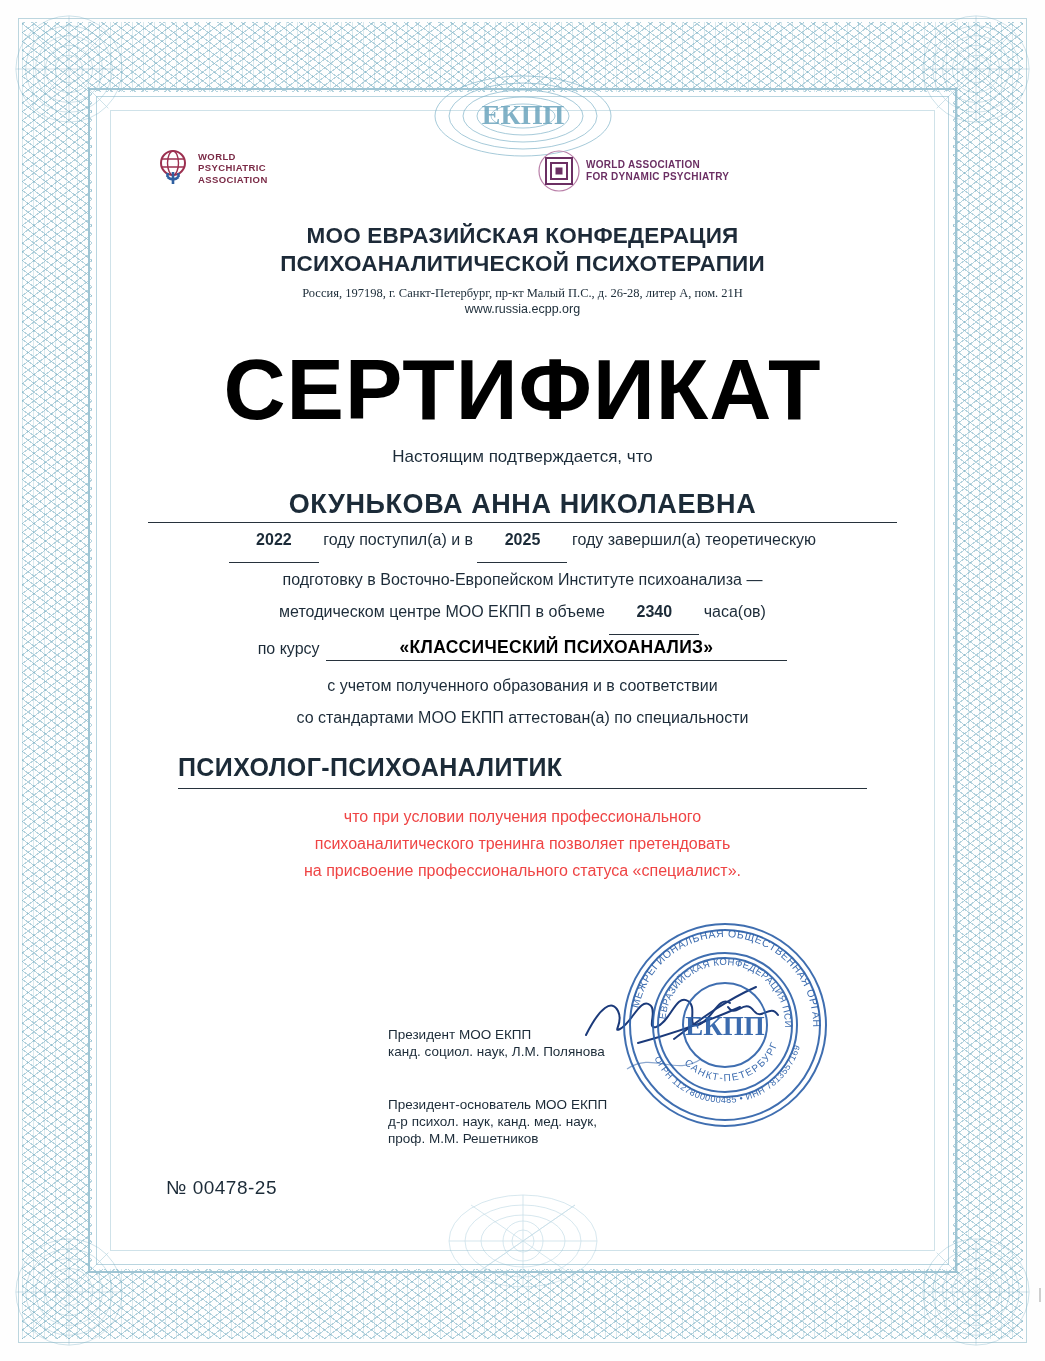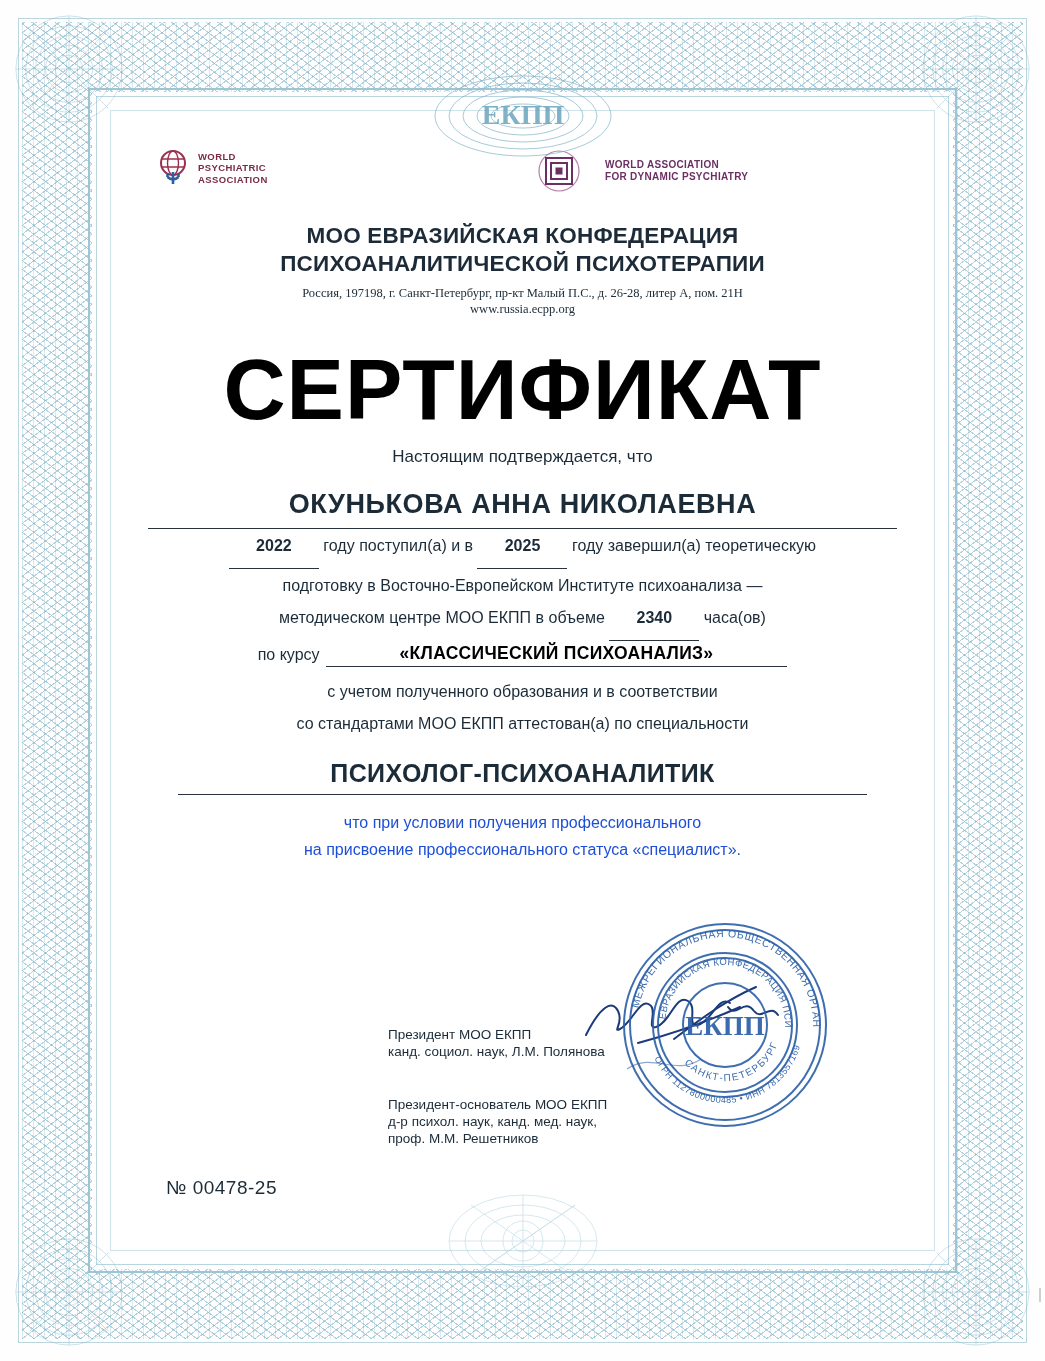--- a/index.html
+++ b/index.html
@@ -105,21 +105,21 @@
     display: flex;
     align-items: center;
     gap: 8px;
   }
   .logo-wadp {
     position: absolute;
     left: 420px;
     top: 10px;
     display: flex;
     align-items: center;
-    gap: 25px;
+    gap: 6px;
   }
   .logo-text {
     font-size: 9.5px;
     font-weight: bold;
     color: #7a2a46;
     letter-spacing: .4px;
     line-height: 11.5px;
     text-transform: uppercase;
   }
   .logo-text-purple {
@@ -143,21 +143,21 @@
     line-height: 28px;
   }
   .org-addr {
     font-family: "Liberation Serif", serif;
     font-size: 12.5px;
     color: #20303c;
     margin-top: 7px;
     line-height: 16px;
   }
   .org-site {
-    font-family: Liberation Serif, serif;
+    font-family: Liberation Sans, sans-serif;
     font-size: 12.5px;
     color: #20303c;
     line-height: 16px;
   }
 
   .title {
     text-align: center;
     font-size: 86px;
     font-weight: bold;
     color: #000000;
@@ -174,21 +174,21 @@
     margin-top: 10px;
   }
 
   .recipient {
     text-align: center;
     font-size: 27px;
     font-weight: bold;
     color: #1c2b38;
     letter-spacing: .6px;
     margin-top: 22px;
-    padding-bottom: 8px;
+    padding-bottom: 2px;
     border-bottom: 1.5px solid #27323c;
     margin-left: 30px;
     margin-right: 30px;
   }
 
   .body-line {
     text-align: center;
     font-size: 16px;
     color: #1c2b38;
     line-height: 30px;
@@ -229,36 +229,36 @@
     border-bottom: 1.5px solid #27323c;
     height: 22px;
   }
   .row-course .trail-rule {
     flex: 0 0 60px;
     border-bottom: 1.5px solid #27323c;
     height: 22px;
   }
 
   .specialty {
-    text-align: center;
+    text-align: left;
     font-size: 25px;
     font-weight: bold;
     color: #1c2b38;
     letter-spacing: .4px;
     margin-top: 20px;
     padding-bottom: 6px;
     border-bottom: 1.5px solid #27323c;
     margin-left: 60px;
     margin-right: 60px;
   }
 
   .closing {
     text-align: center;
     font-size: 16px;
-    color: #1d4ed8;
+    color: #ef4444;
     line-height: 27px;
     margin-top: 14px;
   }
 
   
   .signatures {
     position: absolute;
     left: 270px;
     bottom: 96px;
     width: 420px;
@@ -444,20 +444,21 @@
       <span class="fill-wide">«КЛАССИЧЕСКИЙ ПСИХОАНАЛИЗ»</span>
       <span class="trail-rule"></span>
     </div>
 
     <div class="body-line" style="margin-top:10px;">с учетом полученного образования и в соответствии</div>
     <div class="body-line">со стандартами МОО ЕКПП аттестован(а) по специальности</div>
 
     <div class="specialty">ПСИХОЛОГ-ПСИХОАНАЛИТИК</div>
 
     <div class="closing">что при условии получения профессионального</div>
+    <div class="closing" style="margin-top:0;">психоаналитического тренинга позволяет претендовать</div>
     <div class="closing" style="margin-top:0;">на присвоение профессионального статуса «специалист».</div>
 
     <div class="signatures">
       <div class="sig-block">
         <div>Президент МОО ЕКПП</div>
         <div>канд. социол. наук, Л.М. Полянова</div>
       </div>
       <div class="sig-block second">
         <div>Президент-основатель МОО ЕКПП</div>
         <div>д-р психол. наук, канд. мед. наук,</div>

